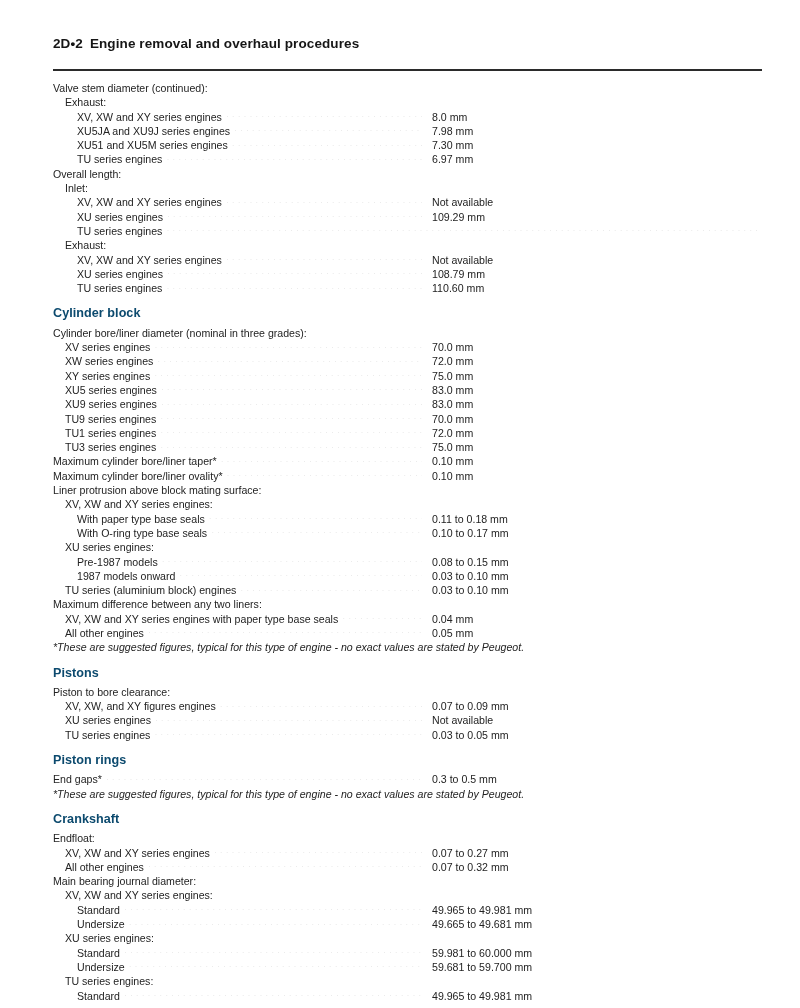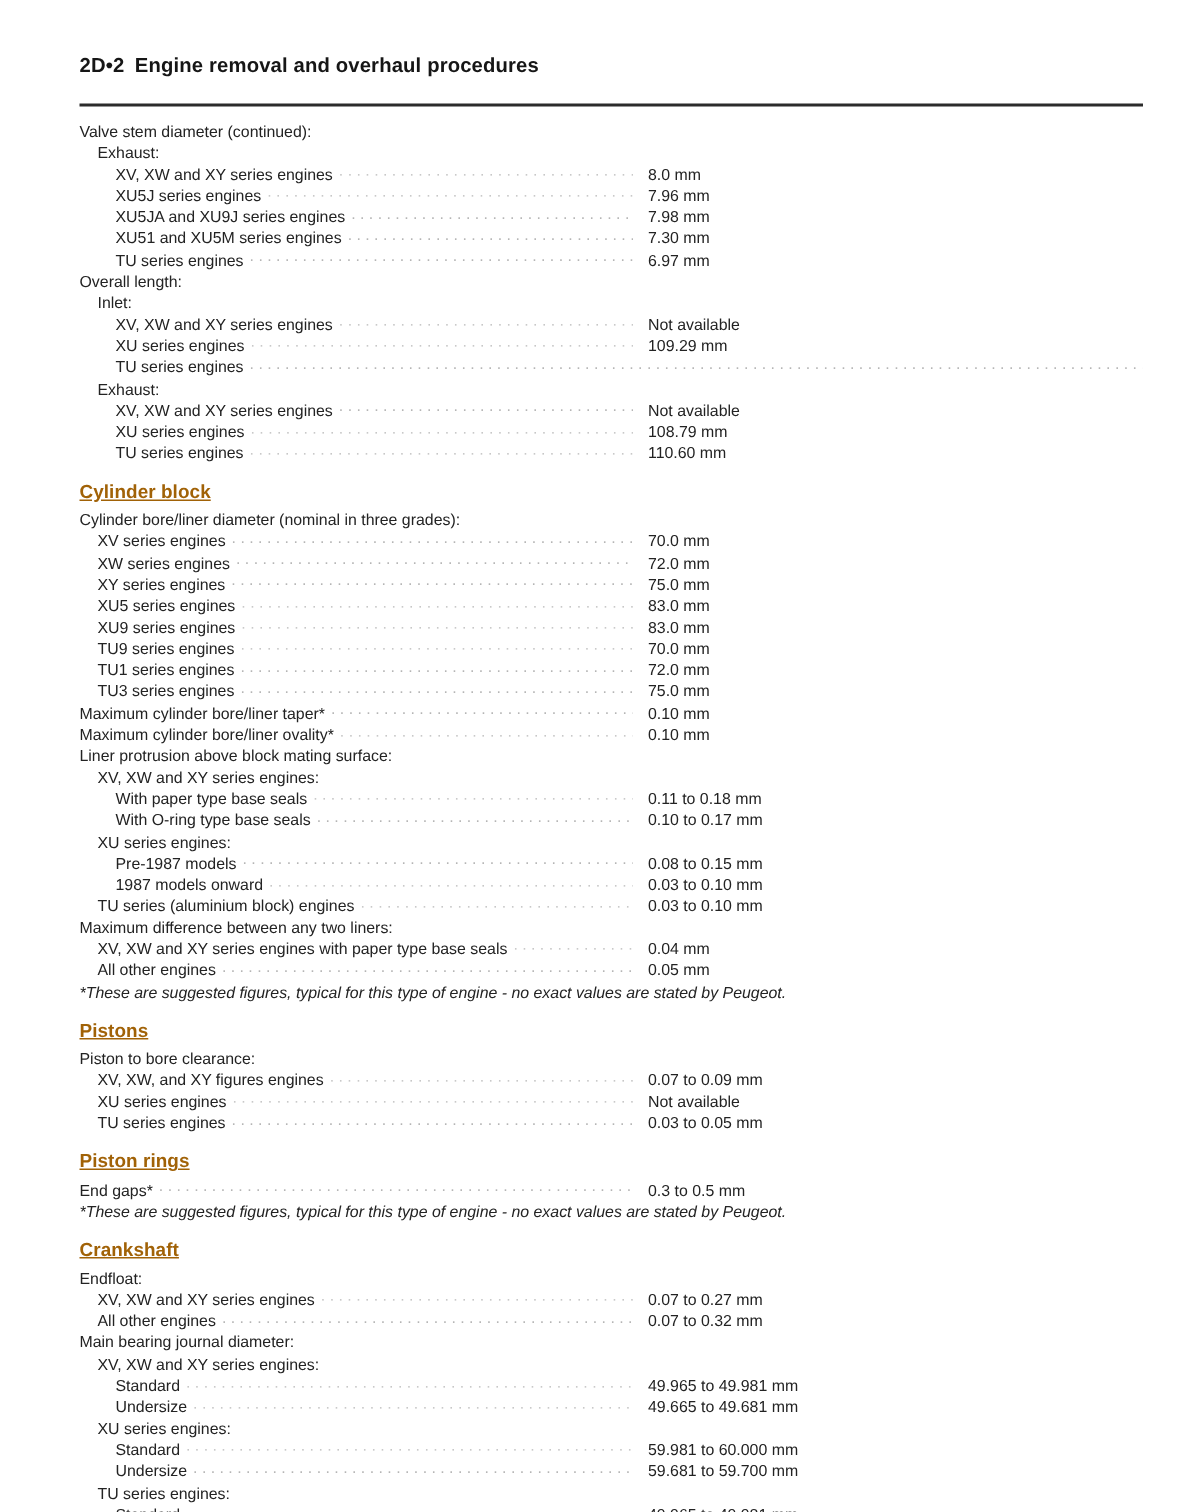--- a/index.html
+++ b/index.html
@@ -45,27 +45,26 @@
   
   .content {
     position: absolute;
     left: 53px;
     top: 81px;
     width: 709px;
   }
   .sec-heading {
     font-size: 12.6px;
     font-weight: bold;
-    color: #a16207;
+    color: #0c4a6e;
     letter-spacing: 0.05px;
     margin: 0;
     padding: 0;
     height: 14.3px;
     line-height: 14.3px;
-    text-decoration: underline;
   }
   .sec-heading.sp-before { margin-top: 11px; }
   .sec-heading.sp-after  { margin-bottom: 5px; }
 
   .row {
     display: flex;
     align-items: flex-start;
     height: 14.3px;
     line-height: 14.3px;
     font-size: 10.6px;
@@ -130,25 +129,20 @@
       </div>
       <div class="row ind1 plain">
         <span class="label">Exhaust:</span>
       </div>
       <div class="row ind2">
         <span class="label">XV, XW and XY series engines</span>
         <span class="leader"></span>
         <span class="value">8.0 mm</span>
       </div>
       <div class="row ind2">
-        <span class="label">XU5J series engines</span>
-        <span class="leader"></span>
-        <span class="value">7.96 mm</span>
-      </div>
-      <div class="row ind2">
         <span class="label">XU5JA and XU9J series engines</span>
         <span class="leader"></span>
         <span class="value">7.98 mm</span>
       </div>
       <div class="row ind2">
         <span class="label">XU51 and XU5M series engines</span>
         <span class="leader"></span>
         <span class="value">7.30 mm</span>
       </div>
       <div class="row ind2">

